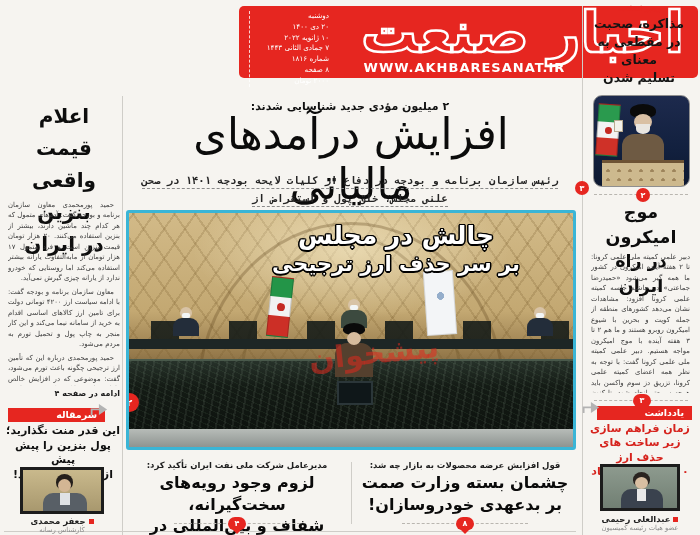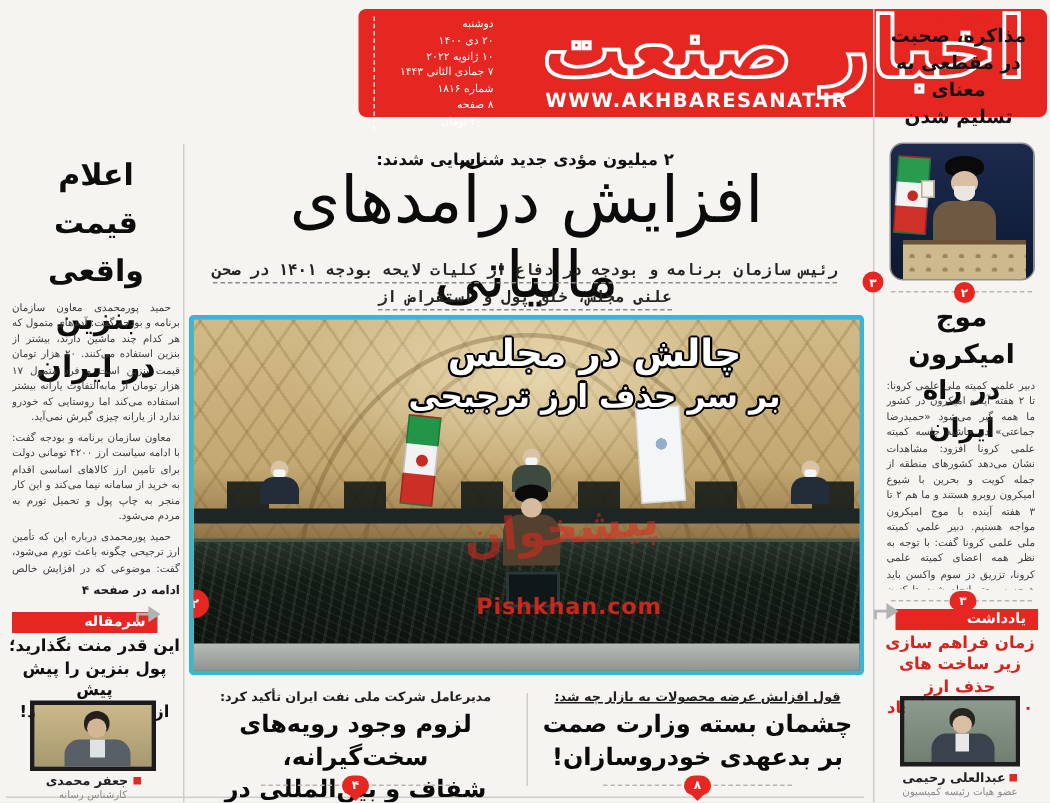--- a/index.html
+++ b/index.html
@@ -207,39 +207,38 @@
         <div class="msk"></div>
         <div class="bd"></div>
       </div>
     <div class="mp-tribune"></div>
     <div class="mp-cleric-robe"></div>
     <div class="mp-cleric-turban"></div>
     <div class="mp-cleric-face"></div>
     <div class="mp-podium-mon"></div>
     <div class="mp-floor"></div>
     <div class="mp-wm-fa">پیشخوان</div>
-    <div class="mp-wm-en">Pishkhan.com</div>
     <div class="mp-caption">
       <div class="c1">چالش در مجلس</div>
       <div class="c2">بر سر حذف ارز ترجیحی</div>
     </div>
     <div class="badge mp-badge">۲</div>
   </div>
 
   <div class="vline" style="right:348px; top:462px; height:62px;"></div>
 
   <div class="b-kicker" style="right:356px; top:460px; width:214px;">مدیرعامل شرکت ملی نفت ایران تأکید کرد:</div>
   <div class="b-head" style="right:356px; top:472px; width:214px;">
     <div>لزوم وجود رویه‌های سخت‌گیرانه،</div>
     <div>شفاف و بین‌المللی در حوزه اچ‌اس‌ئی</div>
   </div>
   <div class="dash-div" style="right:400px; top:523px; width:126px;"></div>
   <div class="heart" style="right:454px; top:517px;">۴</div>
 
-  <div class="b-kicker" style="right:126px; top:460px; width:218px;text-decoration:underline;">قول افزایش عرضه محصولات به بازار چه شد:</div>
+  <div class="b-kicker" style="right:126px; top:460px; width:218px;">قول افزایش عرضه محصولات به بازار چه شد:</div>
   <div class="b-head" style="right:126px; top:472px; width:218px;">
     <div>چشمان بسته وزارت صمت</div>
     <div>بر بدعهدی خودروسازان!</div>
   </div>
   <div class="dash-div" style="right:172px; top:523px; width:126px;"></div>
   <div class="heart" style="right:226px; top:517px;">۸</div>
 
   <div class="gas-head">
     <div>اعلام قیمت</div>
     <div>واقعی بنزین</div>

